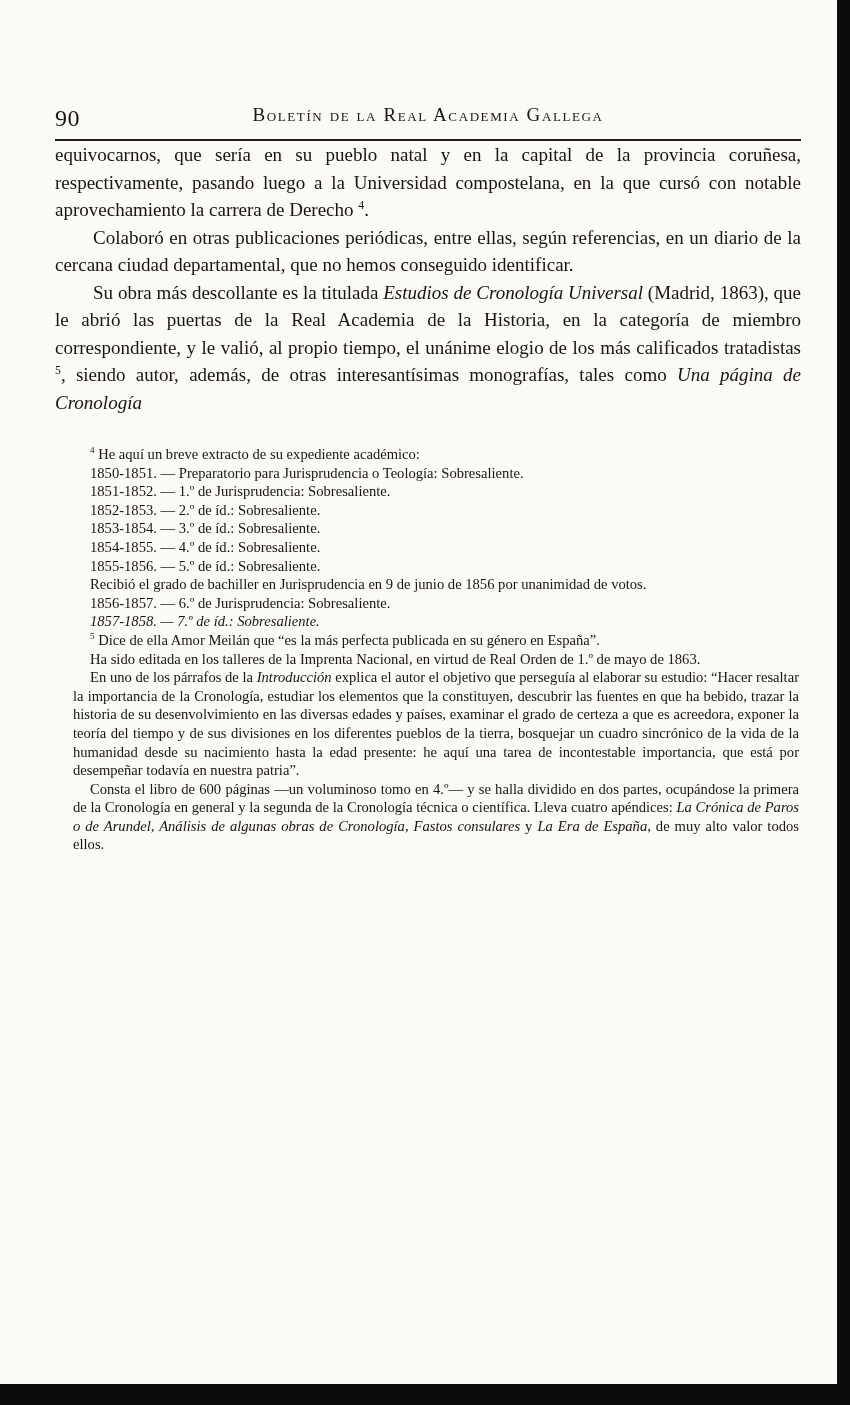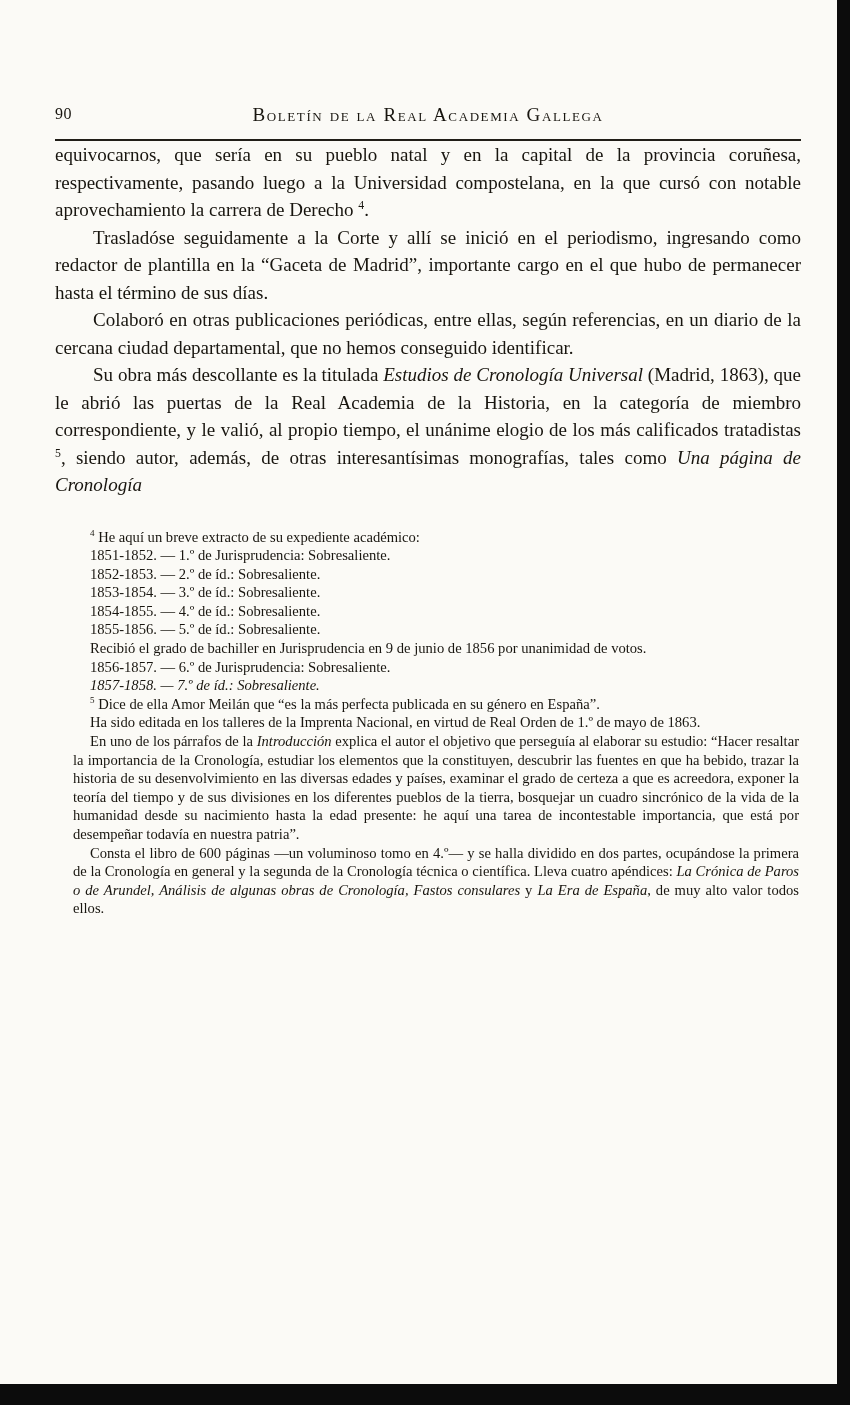--- a/index.html
+++ b/index.html
@@ -8,21 +8,21 @@
     background:#fbfaf6;
     font-family:"Liberation Serif","DejaVu Serif",serif;
     color:#18150f;
     position:relative;
     overflow:hidden;
     -webkit-font-smoothing:antialiased;
   }
   .sheet { position:absolute; left:55px; top:104px; width:746px; }
 
   .header { position:relative; height:26px; }
-  .page-number { position:absolute; left:0; top:1px; font-size:16px; letter-spacing:.5px; }
+  .page-number { position:absolute; left:0; top:1px; font-size:24px; letter-spacing:.5px; }
   .header-title {
     display:block; text-align:center;
     font-variant:small-caps; letter-spacing:1.6px;
     font-size:19px;
   }
   .rule { border-top:2.5px solid #211e18; margin-top:9px; }
 
   .body-text {
     font-size:19px; line-height:27.5px;
     text-align:justify;
@@ -56,26 +56,26 @@
 <body>
 
 <div class="sheet">
   <div class="header">
     <span class="page-number">90</span>
     <span class="header-title">Boletín de la Real Academia Gallega</span>
   </div>
   <div class="rule"></div>
   <div class="body-text">
       <p class="noindent"><span>equivocarnos, que sería en su pueblo natal y en la capital de la provincia coruñesa, respectivamente, pasando luego a la Universidad compostelana, en la que cursó con notable aprovechamiento la carrera de Derecho </span><sup>4</sup><span>.</span></p>
-      <p><span>Trasladóse seguidamente a la Corte y allí se inició en el periodismo, ingresando como redactor de plantilla en la “Gaceta de Madrid”, importante cargo en el que hubo de permanecer hasta el término de sus días.</span></p>
       <p><span>Colaboró en otras publicaciones periódicas, entre ellas, según referencias, en un diario de la cercana ciudad departamental, que no hemos conseguido identificar.</span></p>
       <p><span>Su obra más descollante es la titulada </span><span class="it">Estudios de Cronología Universal</span><span> (Madrid, 1863), que le abrió las puertas de la Real Academia de la Historia, en la categoría de miembro correspondiente, y le valió, al propio tiempo, el unánime elogio de los más calificados tratadistas </span><sup>5</sup><span>, siendo autor, además, de otras interesantísimas monografías, tales como </span><span class="it">Una página de Cronología</span></p>
     </div>
   <div class="footnotes">
       <p><sup>4</sup><span> He aquí un breve extracto de su expediente académico:</span></p>
+      <p><span>1850-1851. — Preparatorio para Jurisprudencia o Teología: Sobresaliente.</span></p>
       <p><span>1851-1852. — 1.º de Jurisprudencia: Sobresaliente.</span></p>
       <p><span>1852-1853. — 2.º de íd.: Sobresaliente.</span></p>
       <p><span>1853-1854. — 3.º de íd.: Sobresaliente.</span></p>
       <p><span>1854-1855. — 4.º de íd.: Sobresaliente.</span></p>
       <p><span>1855-1856. — 5.º de íd.: Sobresaliente.</span></p>
       <p><span>Recibió el grado de bachiller en Jurisprudencia en 9 de junio de 1856 por unanimidad de votos.</span></p>
       <p><span>1856-1857. — 6.º de Jurisprudencia: Sobresaliente.</span></p>
       <p><span class="it">1857-1858. — 7.º de íd.: Sobresaliente.</span></p>
       <p><sup>5</sup><span> Dice de ella Amor Meilán que “es la más perfecta publicada en su género en España”.</span></p>
       <p><span>Ha sido editada en los talleres de la Imprenta Nacional, en virtud de Real Orden de 1.º de mayo de 1863.</span></p>

